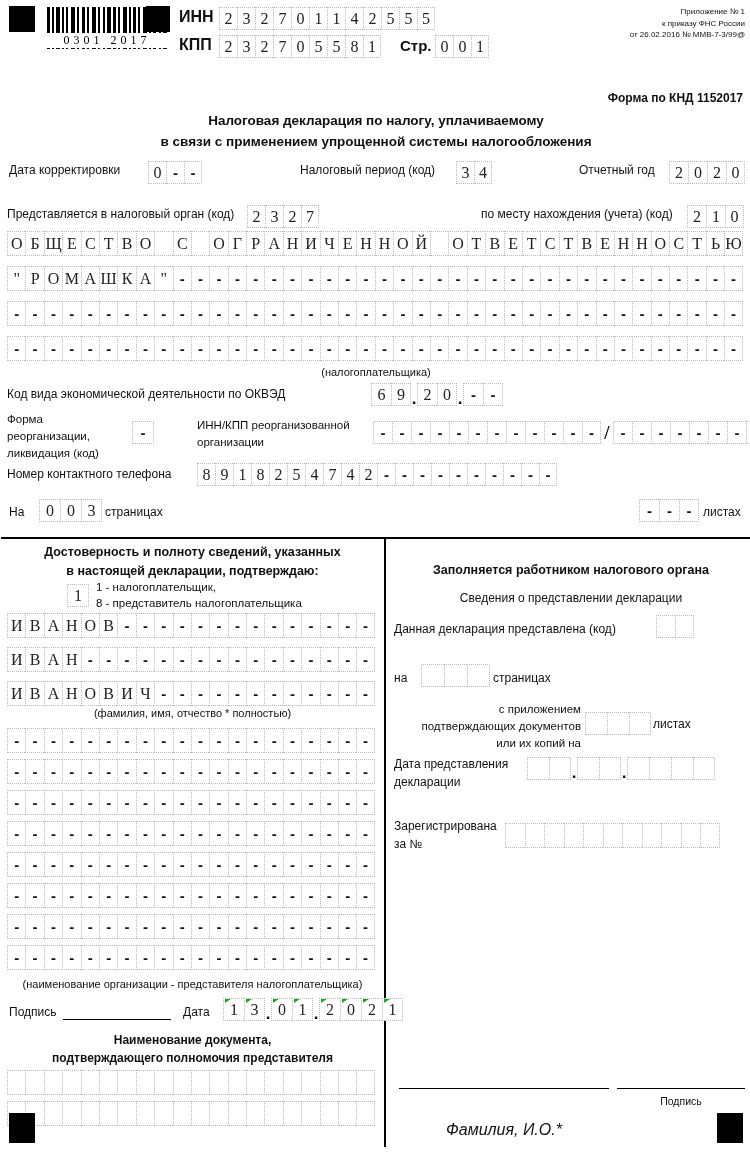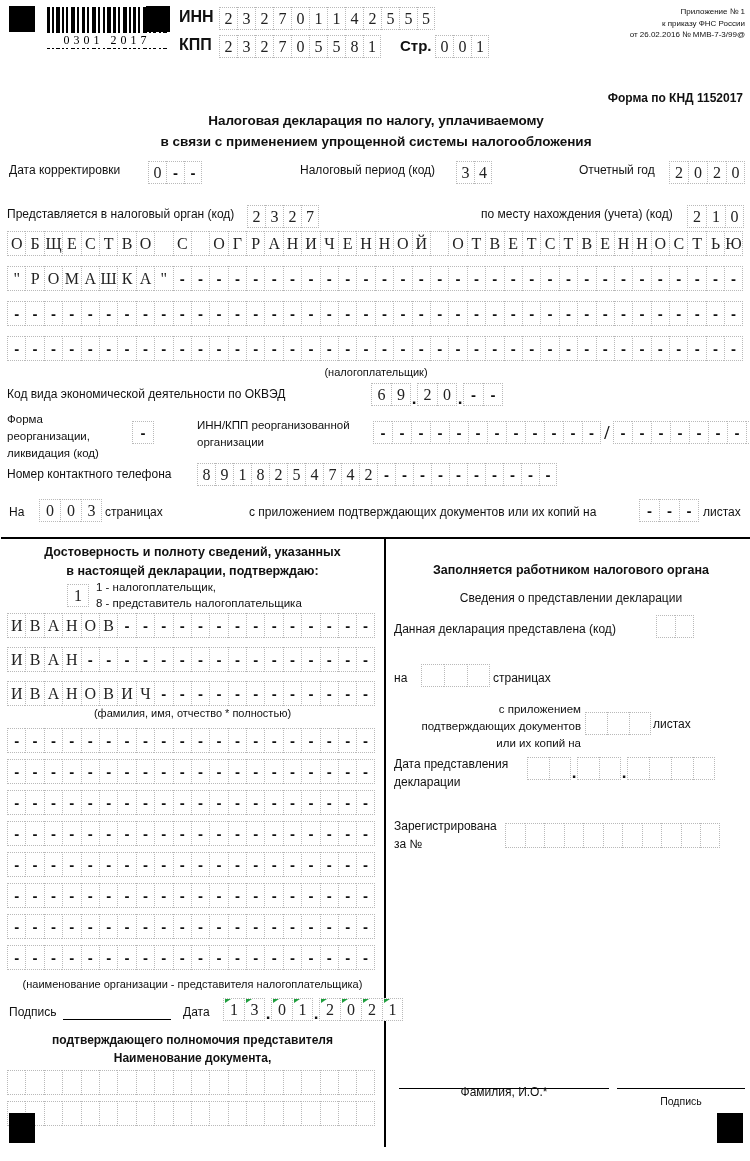--- a/index.html
+++ b/index.html
@@ -416,21 +416,21 @@
         <div class="cell dash" style="width: 18.4px;">-</div>
         <div class="cell dash" style="width: 18.4px;">-</div>
         <div class="cell dash" style="width: 18.4px;">-</div>
         <div class="cell dash" style="width: 18.4px;">-</div>
         <div class="cell dash" style="width: 18.4px;">-</div>
         <div class="cell dash" style="width: 18.4px;">-</div>
         <div class="cell dash" style="width: 18.4px;">-</div>
         <div class="cell dash" style="width: 18.4px;">-</div>
       </div>
   </div>
-  <div class="caption" style="left:0; top:365px; width:750px;">(налогоплательщик)</div>
+  <div class="caption" style="left:0; top:365px; width:750px;">(налогоплательщика)</div>
 
   <div class="row" style="left:6px; top:386px;">
     <span class="t t12">Код вида экономической деятельности по ОКВЭД</span>
   </div>
   <div class="row" style="left:370px; top:382px;">
     <div class="cells" id="okved-1">
         <div class="cell" style="width: 20px;">6</div>
         <div class="cell" style="width: 20px;">9</div>
       </div>
     <div class="dot">.</div>
@@ -522,23 +522,20 @@
   <div class="row" style="left:38px; top:498px;">
     <div class="cells" id="pages-cells">
         <div class="cell" style="width: 21px;">0</div>
         <div class="cell" style="width: 21px;">0</div>
         <div class="cell" style="width: 21px;">3</div>
       </div>
   </div>
   <div class="row" style="left:104px; top:504px;">
     <span class="t t12">страницах</span>
   </div>
-  <div class="row" style="left:248px; top:504px;">
-    <span class="t t12">с приложением подтверждающих документов или их копий на</span>
-  </div>
   <div class="row" style="left:638px; top:498px;">
     <div class="cells" id="attach-cells">
         <div class="cell dash" style="width: 20px;">-</div>
         <div class="cell dash" style="width: 20px;">-</div>
         <div class="cell dash" style="width: 20px;">-</div>
       </div>
   </div>
   <div class="row" style="left:702px; top:504px;">
     <span class="t t12">листах</span>
   </div>
@@ -852,22 +849,22 @@
     <div class="dot">.</div>
     <div class="cells" id="date-year-cells">
         <div class="cell tick" style="width: 21px;">2</div>
         <div class="cell tick" style="width: 21px;">0</div>
         <div class="cell tick" style="width: 21px;">2</div>
         <div class="cell tick" style="width: 21px;">1</div>
       </div>
   </div>
 
   <div class="sec-title" style="left:0; top:1030px; width:383px; font-size:12px;">
+    <div>Наименование документа,</div>
     <div>подтверждающего полномочия представителя</div>
-    <div>Наименование документа,</div>
   </div>
 
   <div id="doc-authority-rows">
       <div class="row" style="left: 6px; top: 1069px;">
         <div class="cells big" id="doc-auth-row-0">
           <div class="cell" style="width: 18.4px;"></div>
           <div class="cell" style="width: 18.4px;"></div>
           <div class="cell" style="width: 18.4px;"></div>
           <div class="cell" style="width: 18.4px;"></div>
           <div class="cell" style="width: 18.4px;"></div>
@@ -995,19 +992,19 @@
         <div class="cell" style="width: 19.5px;"></div>
         <div class="cell" style="width: 19.5px;"></div>
         <div class="cell" style="width: 19.5px;"></div>
         <div class="cell" style="width: 19.5px;"></div>
         <div class="cell" style="width: 19.5px;"></div>
       </div>
   </div>
 
   <div class="sig-line" style="left:398px; top:1087px; width:210px;"></div>
   <div class="sig-line" style="left:616px; top:1087px; width:128px;"></div>
-  <div class="caption" style="left:398px; top:1084px; width:210px; font-size:12px;">Фамилия, И.О.*</div>
+  <div class="caption" style="left:398px; top:1120px; width:210px; font-size:16px;font-style:italic;">Фамилия, И.О.*</div>
   <div class="caption" style="left:616px; top:1094px; width:128px; font-size:10.5px;">Подпись</div>
 
   <div class="blk" style="left:8px; top:1112px; width:26px; height:30px;"></div>
   <div class="blk" style="left:716px; top:1112px; width:26px; height:30px;"></div>
 
 </div>
 
 </body></html>

